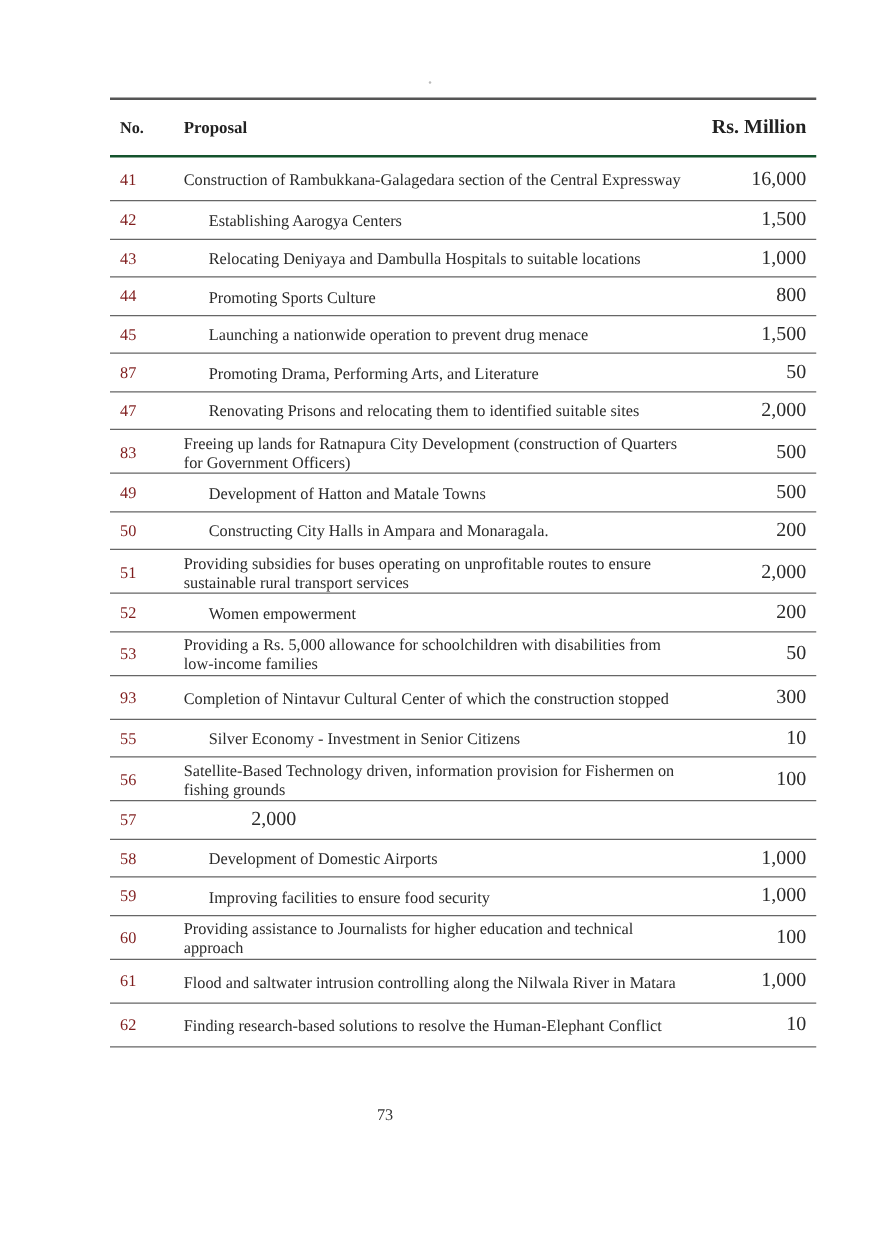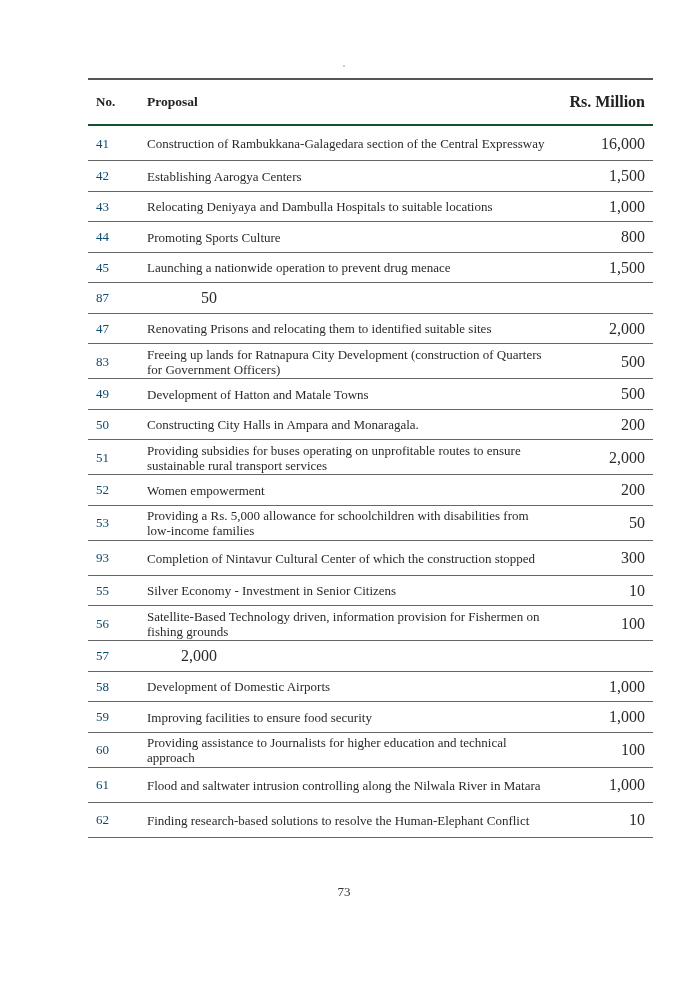--- a/index.html
+++ b/index.html
@@ -6,25 +6,25 @@
   body { width:700px; height:997px; background:#ffffff; position:relative; overflow:hidden;
          font-family:"Liberation Serif","DejaVu Serif",serif; color:#2a2a2a; }
   .dot { position:absolute; left:343px; top:65px; width:2px; height:2px; background:#bbb; border-radius:50%; }
   .table { position:absolute; left:88px; top:78px; width:565px; }
   .rule-top { border-top:2px solid #555; height:0; }
   .head { display:flex; align-items:center; height:44px; font-weight:bold; font-size:13.5px; color:#222; border-bottom:2px solid #14532d; }
   .c-no { width:37px; padding-left:8px; box-sizing:border-box; font-size:13px; }
   .c-prop { flex:1; padding-left:0;margin-left:22px; }
   .c-amt { width:100px; text-align:right; padding-right:8px; box-sizing:border-box; font-size:16px; }
   .row { display:flex; align-items:center; border-bottom:1.5px solid #666; font-size:13px; line-height:15px; }
-  .row.single { height:29.5px; }
+  .row.single { height:29.5px;gap:20px; }
   .row.double { height:34px; }
   .row .c-prop { padding-top:1px; }
-  .row .c-no { color:#0c4a6e; }
-  .page-no { position:absolute; left:0; width:616px; top:884px; text-align:center; font-size:13px; color:#333;padding-left:36px; }
+  .row .c-no { color:#7f1d1d; }
+  .page-no { position:absolute; left:0; width:616px; top:884px; text-align:center; font-size:13px; color:#333; }
 </style>
 </head>
 <body>
 
 <div class="dot"></div>
 
 <div class="table">
   <div class="rule-top"></div>
   <div class="head">
     <div class="c-no">No.</div>
@@ -52,20 +52,21 @@
         <div class="c-prop">Promoting Sports Culture</div>
         <div class="c-amt">800</div>
       </div>
       <div class="row single">
         <div class="c-no">45</div>
         <div class="c-prop">Launching a nationwide operation to prevent drug menace</div>
         <div class="c-amt">1,500</div>
       </div>
       <div class="row single">
         <div class="c-no">87</div>
+        <div class="c-prop">Promoting Drama, Performing Arts, and Literature</div>
         <div class="c-amt">50</div>
       </div>
       <div class="row single">
         <div class="c-no">47</div>
         <div class="c-prop">Renovating Prisons and relocating them to identified suitable sites</div>
         <div class="c-amt">2,000</div>
       </div>
       <div class="row double">
         <div class="c-no">83</div>
         <div class="c-prop">Freeing up lands for Ratnapura City Development (construction of Quarters for Government Officers)</div>

